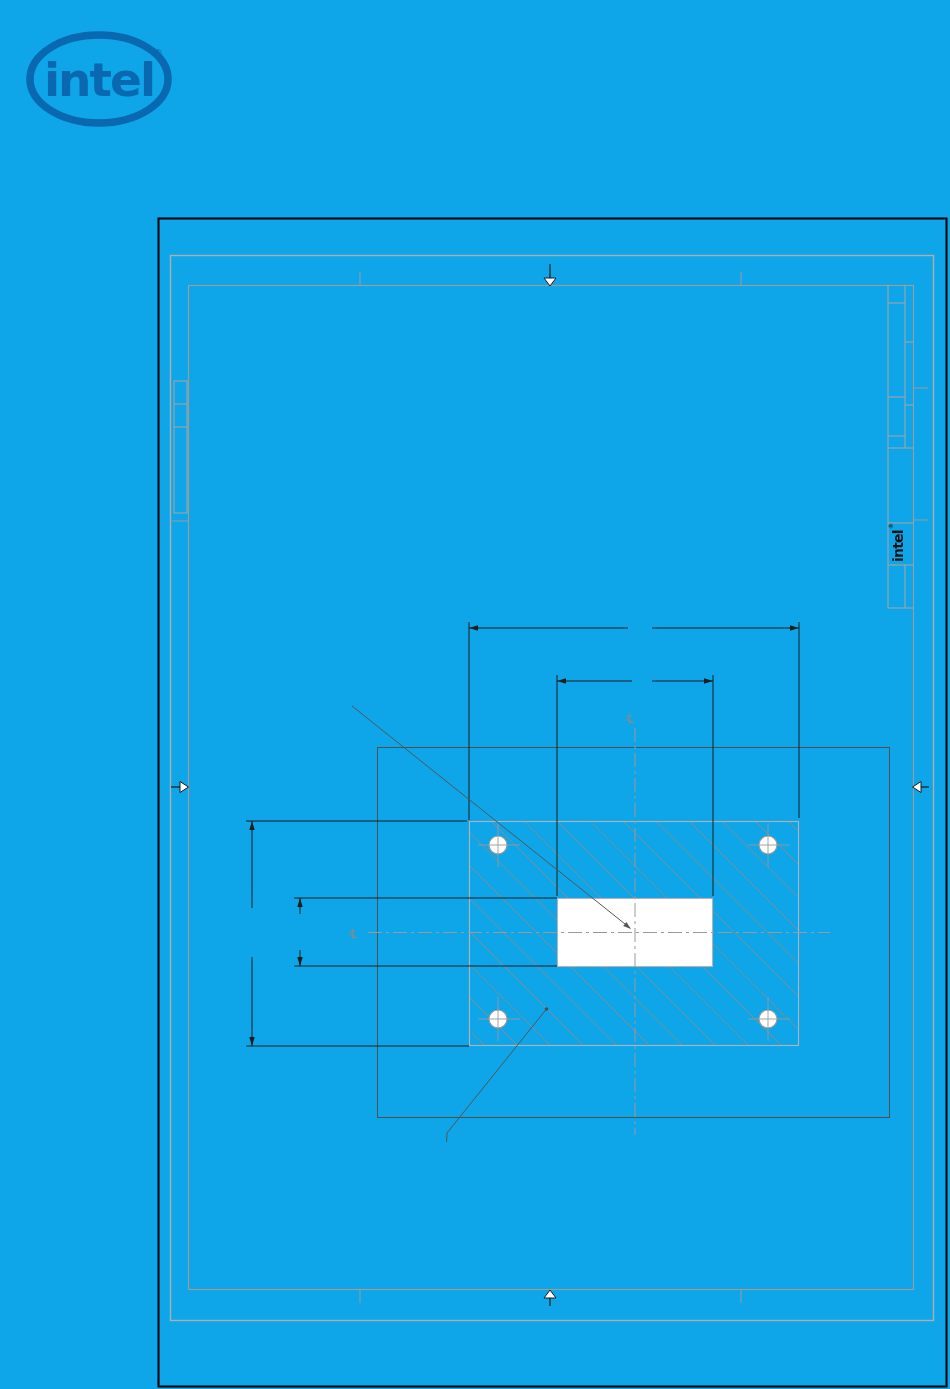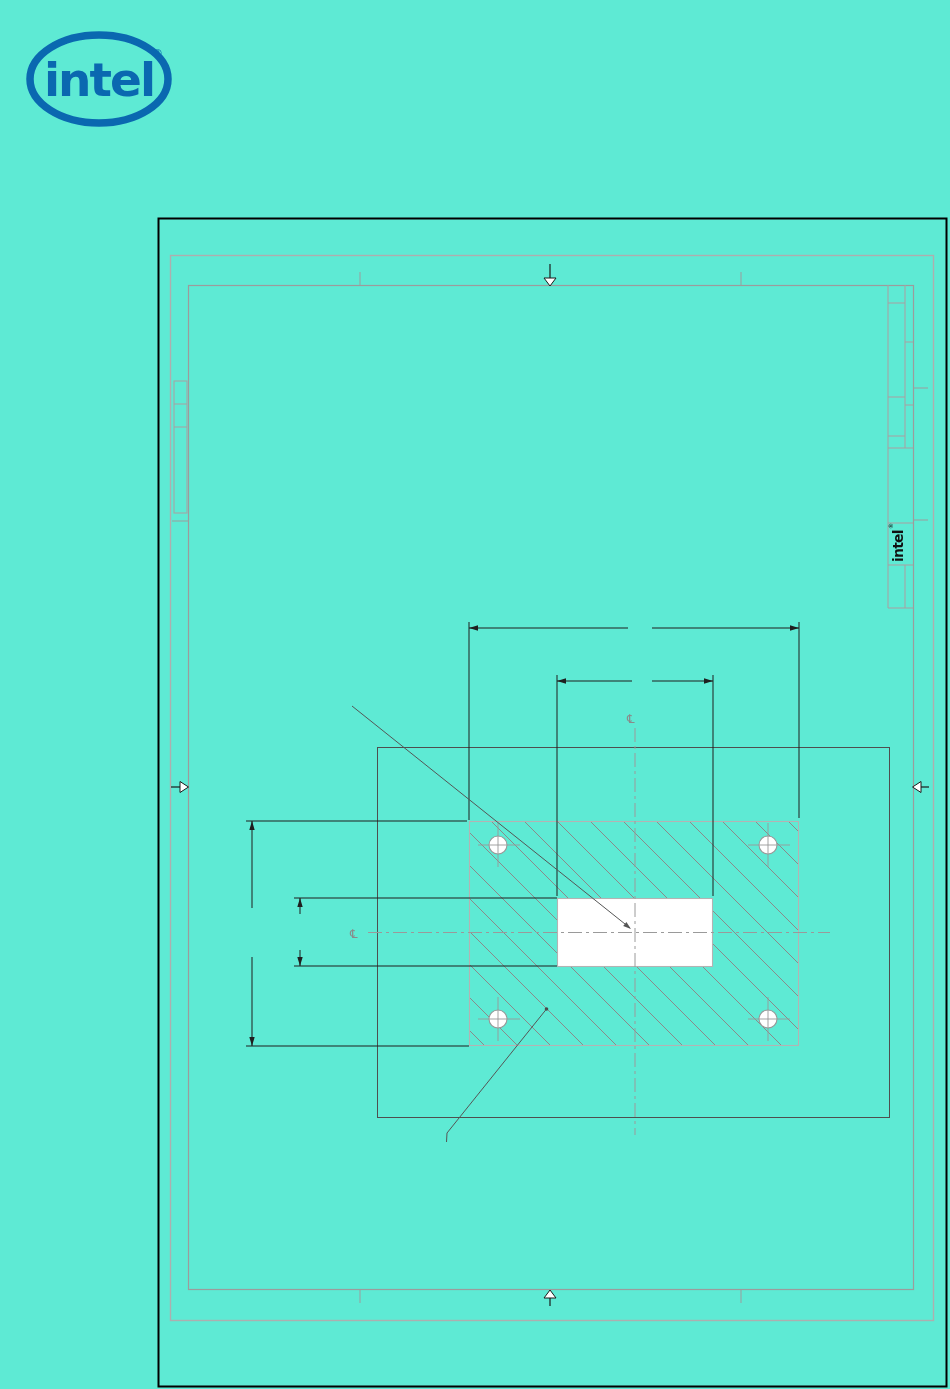--- a/index.html
+++ b/index.html
@@ -1,16 +1,16 @@
 <!DOCTYPE html>
 <html><head>
 <meta charset="utf-8">
 <style>
   html,body{margin:0;padding:0;background:#fff;}
-  .page{position:relative;width:950px;height:1389px;background:#5eead4;overflow:hidden;
+  .page{position:relative;width:950px;height:1389px;background:#0ea5e9;overflow:hidden;
         font-family:"DejaVu Sans",sans-serif;}
   .brand-svg{position:absolute;left:0;top:0;}
   .sheet-svg{position:absolute;left:0;top:0;}
 
   
   .f-outer{fill:none;stroke:#000;stroke-width:2;}
   .f-mid{fill:none;stroke:#aeaeae;stroke-width:1.4;}
   .f-inner{fill:none;stroke:#9c9c9c;stroke-width:1.2;}
   .tb{stroke:#a5a5a5;stroke-width:1.1;fill:none;}
   .tick{stroke:#9c9c9c;stroke-width:1;}

